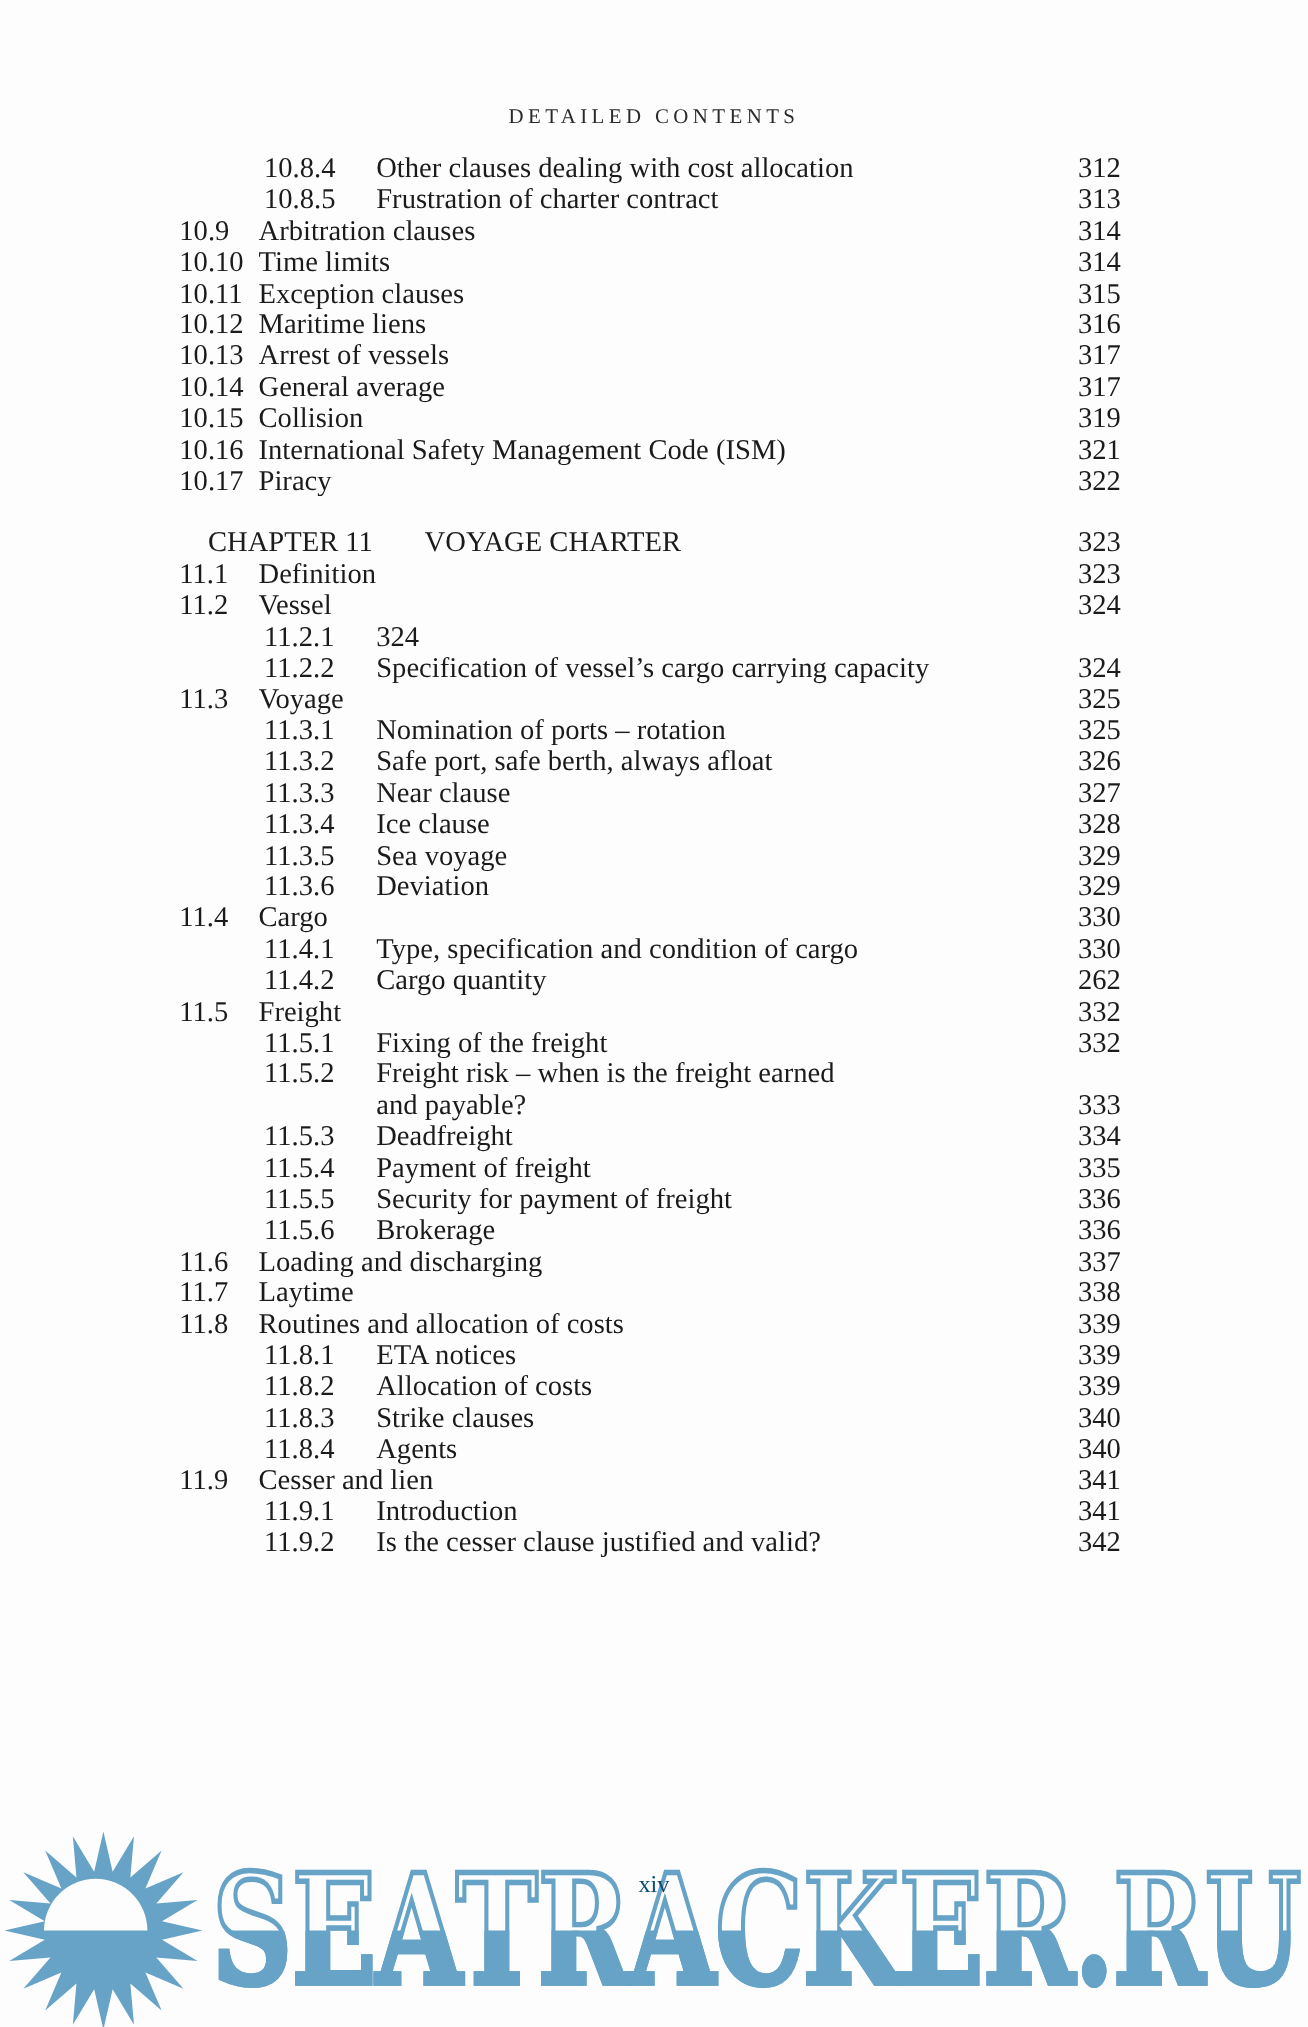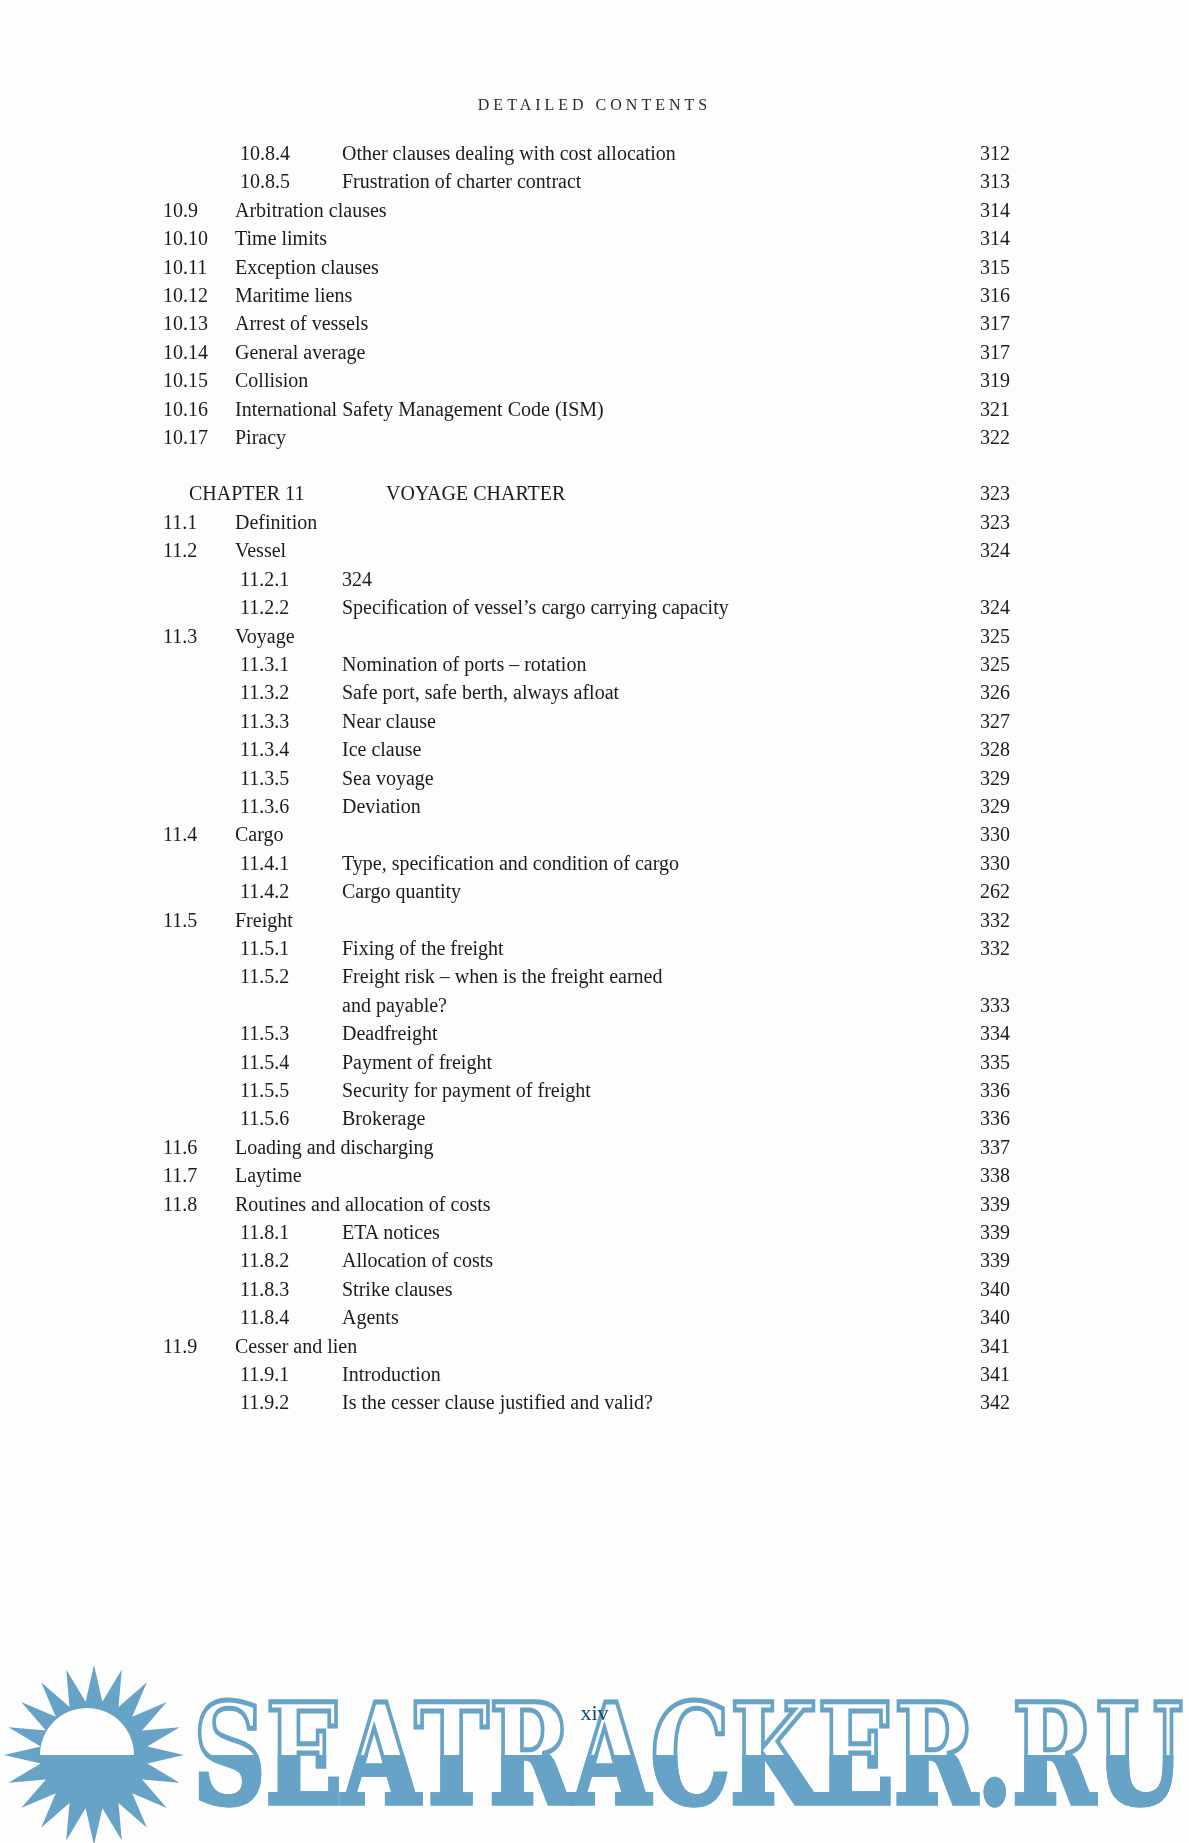--- a/index.html
+++ b/index.html
@@ -9,29 +9,29 @@
     position:relative;
     font-family:"Liberation Serif", serif;
     color:#1b1b1b;
     background:#fdfdfd;
     overflow:hidden;
   }
   .page-header {
     position:absolute;
     top:96px; left:0; width:100%;
     text-align:center;
-    font-size:16px;
+    font-size:19px;
     letter-spacing:4px;
     color:#2a2a2a;
   }
   .toc {
     position:absolute;
     top:139px; left:145px;
     width:895px;
-    font-size:20px;
+    font-size:26px;
     line-height:28.4px;
   }
   .row { display:flex; align-items:baseline; white-space:nowrap; }
   .row .num   { flex:none;margin-left:44px; }
   .row .title { flex:1 1 auto; overflow:hidden; }
   .row .pg    { flex:none; width:60px; }
   .row.chapter          { margin-top:28px; }
   .row.chapter .num     { width:197px; }
   .row.s2               { }
   .row.s2 .num          { margin-left:18px; width:72px; }

